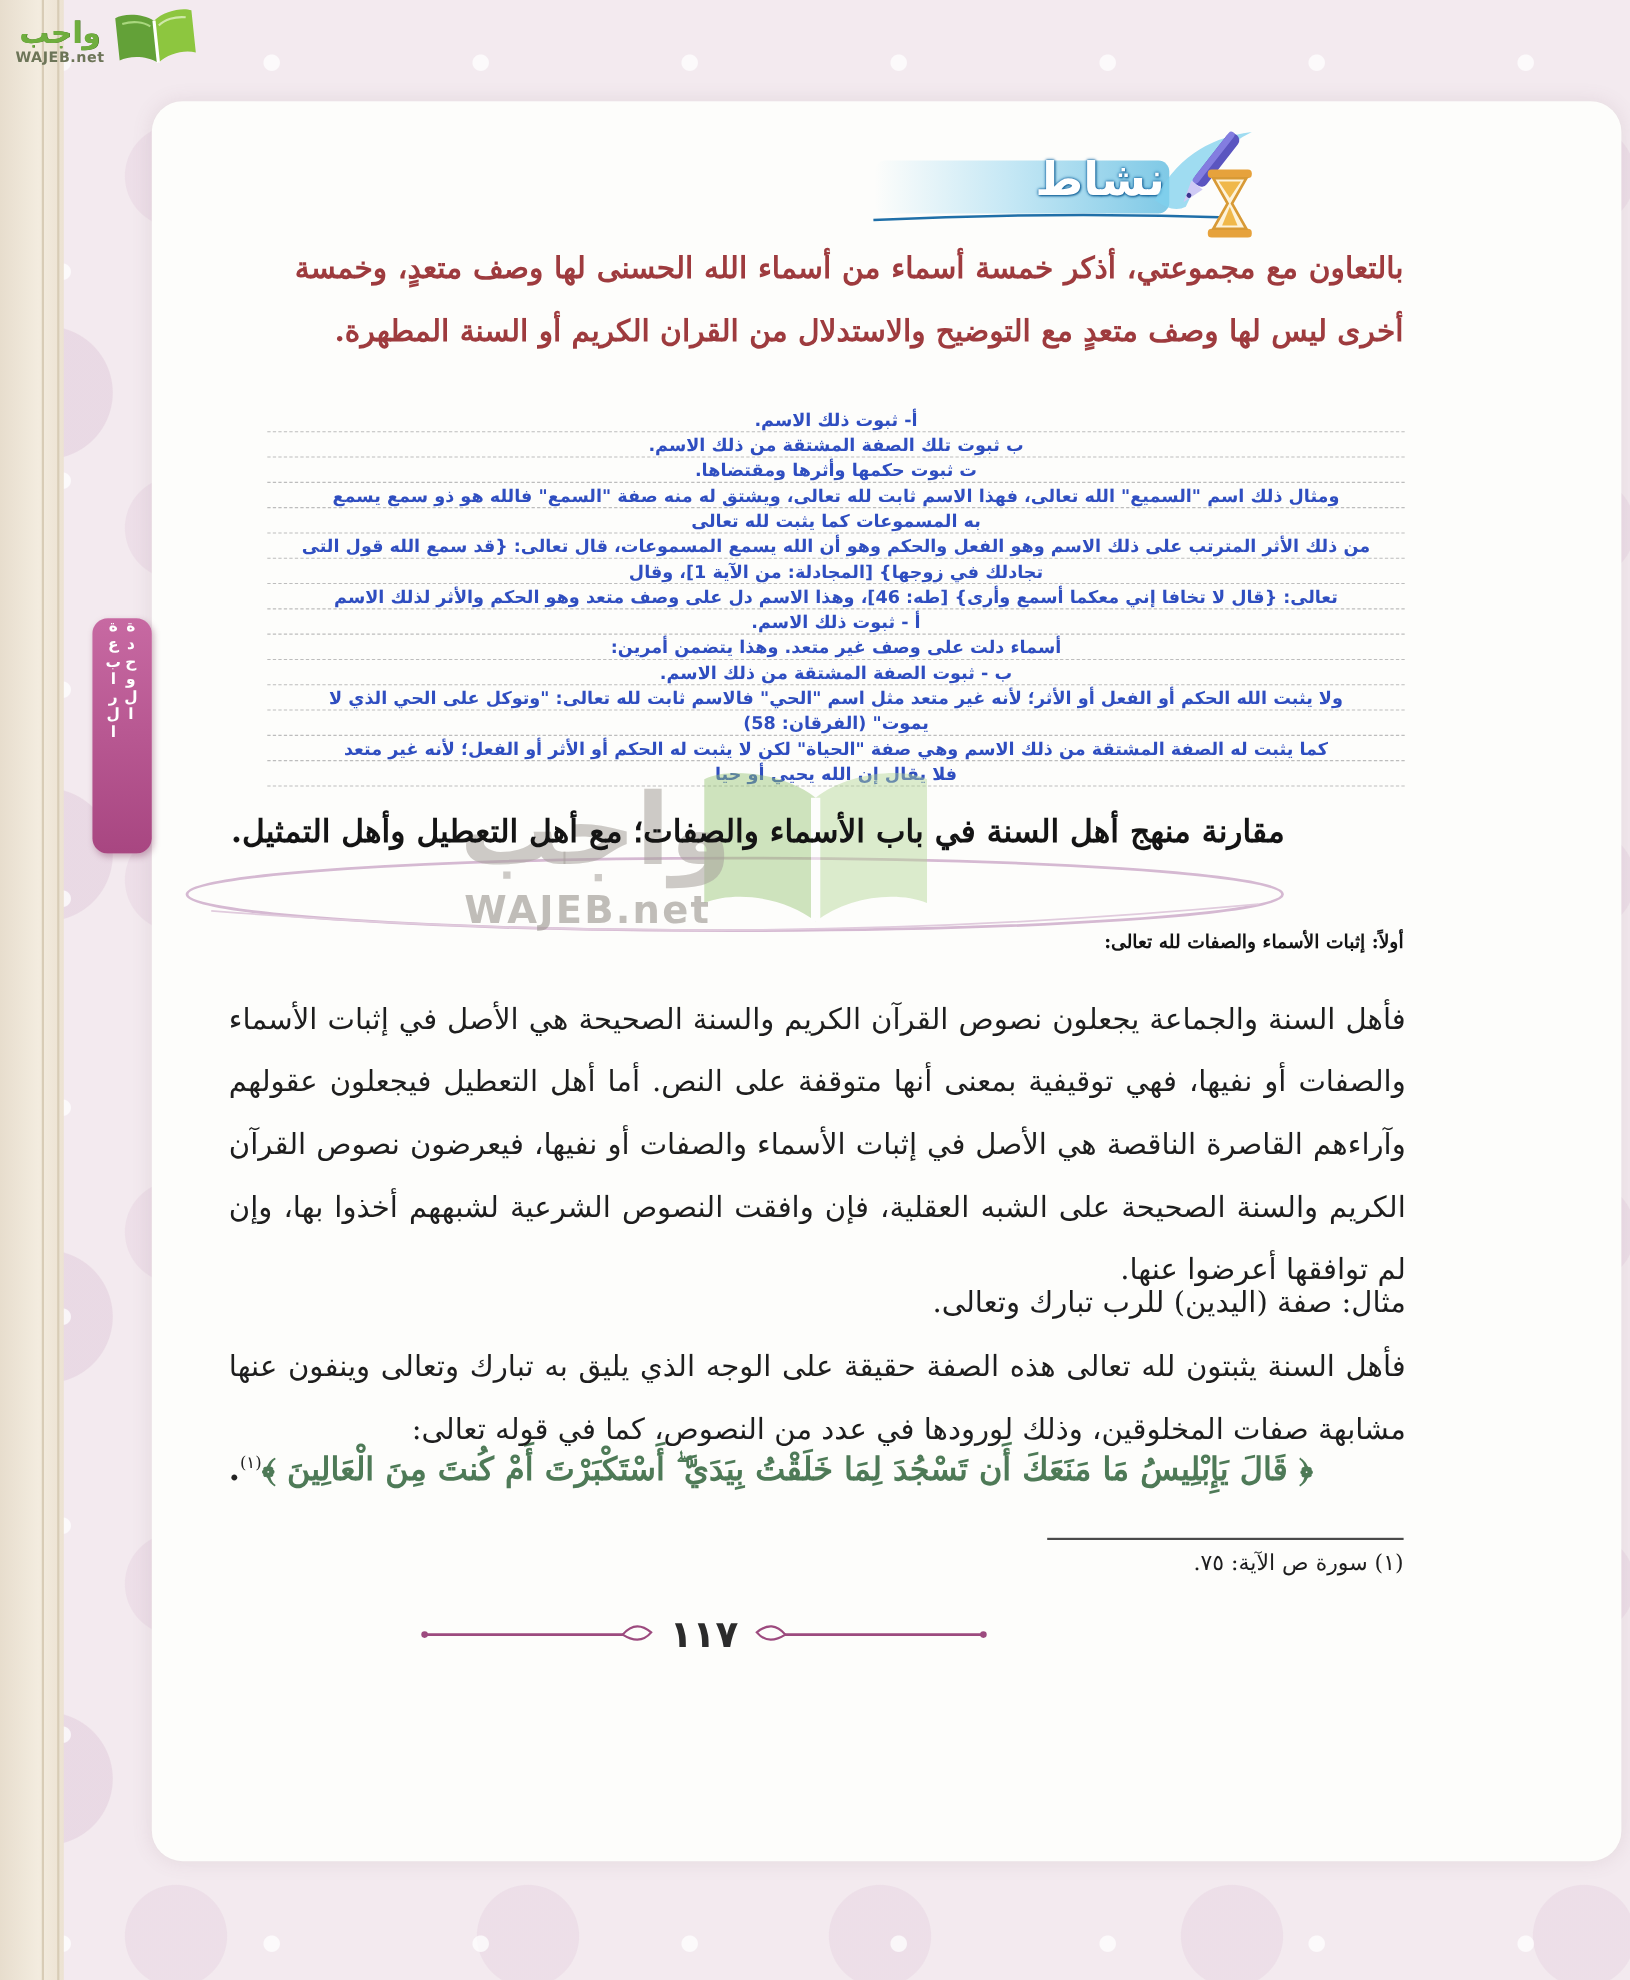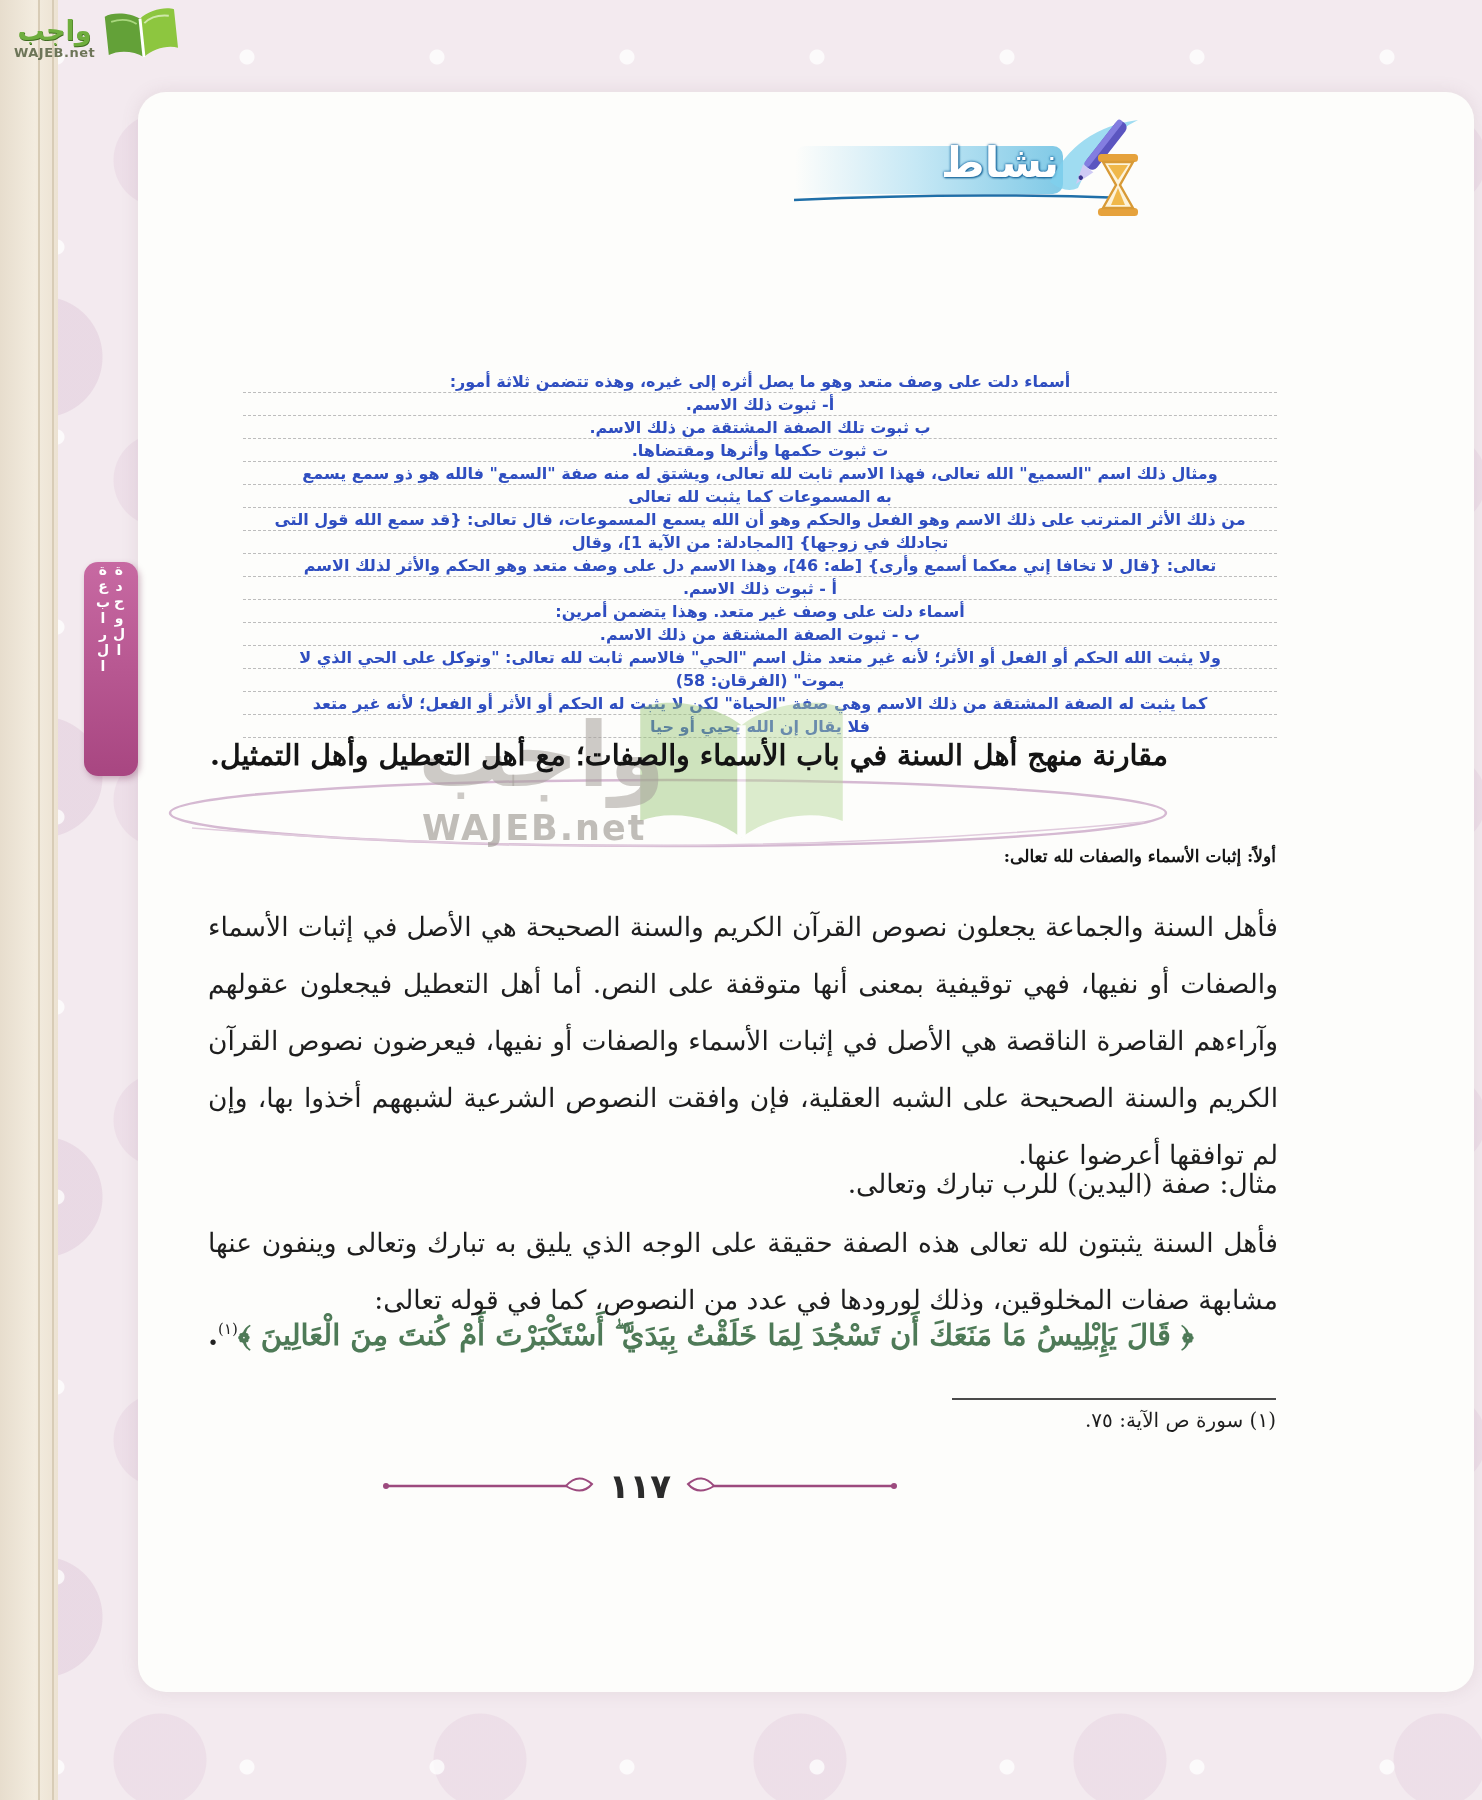--- a/index.html
+++ b/index.html
@@ -139,23 +139,23 @@
     </g>
     <g>
       <rect x="56" y="44" width="40" height="8" rx="3.5" fill="#e6a23c"></rect>
       <rect x="56" y="98" width="40" height="8" rx="3.5" fill="#e6a23c"></rect>
       <path d="M61 52 H91 L78 75 L91 98 H61 L74 75 Z" fill="#fdf3da" stroke="#d89a36" stroke-width="2.4"></path>
       <path d="M66 55 H86 L76 70 Z" fill="#f0b84a"></path>
       <path d="M76 78 L83 95 H69 Z" fill="#f0b84a"></path>
     </g>
   </svg>
 
+  <div class="activity-instruction naskh">بالتعاون مع مجموعتي، أذكر خمسة أسماء من أسماء الله الحسنى لها وصف متعدٍ، وخمسة أخرى ليس لها وصف متعدٍ مع التوضيح والاستدلال من القران الكريم أو السنة المطهرة.</div>
 
   <div class="answers">
-    <div class="answer-line">أسماء دلت على وصف متعد وهو ما يصل أثره إلى غيره، وهذه تتضمن ثلاثة أمور:</div>
     <div class="answer-line">أ- ثبوت ذلك الاسم.</div>
     <div class="answer-line">ب ثبوت تلك الصفة المشتقة من ذلك الاسم.</div>
     <div class="answer-line">ت ثبوت حكمها وأثرها ومقتضاها.</div>
     <div class="answer-line">ومثال ذلك اسم "السميع" الله تعالى، فهذا الاسم ثابت لله تعالى، ويشتق له منه صفة "السمع" فالله هو ذو سمع يسمع</div>
     <div class="answer-line">به المسموعات كما يثبت لله تعالى</div>
     <div class="answer-line">من ذلك الأثر المترتب على ذلك الاسم وهو الفعل والحكم وهو أن الله يسمع المسموعات، قال تعالى: {قد سمع الله قول التى</div>
     <div class="answer-line">تجادلك في زوجها} [المجادلة: من الآية 1]، وقال</div>
     <div class="answer-line">تعالى: {قال لا تخافا إني معكما أسمع وأرى} [طه: 46]، وهذا الاسم دل على وصف متعد وهو الحكم والأثر لذلك الاسم</div>
     <div class="answer-line">أ - ثبوت ذلك الاسم.</div>
     <div class="answer-line">أسماء دلت على وصف غير متعد. وهذا يتضمن أمرين:</div>

